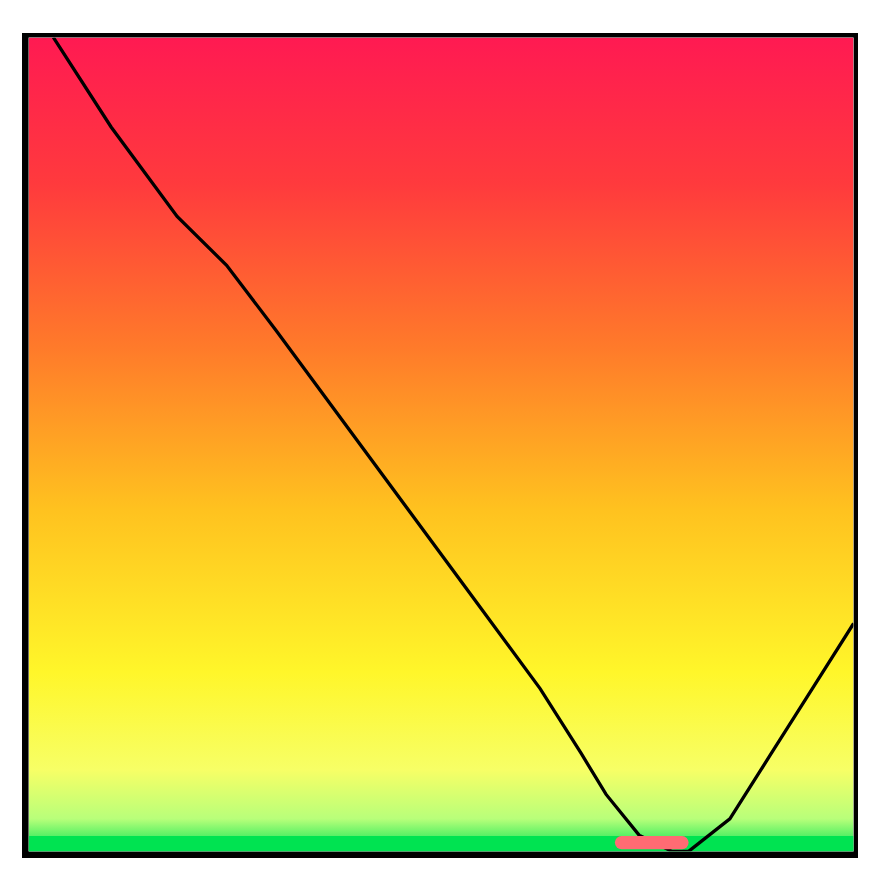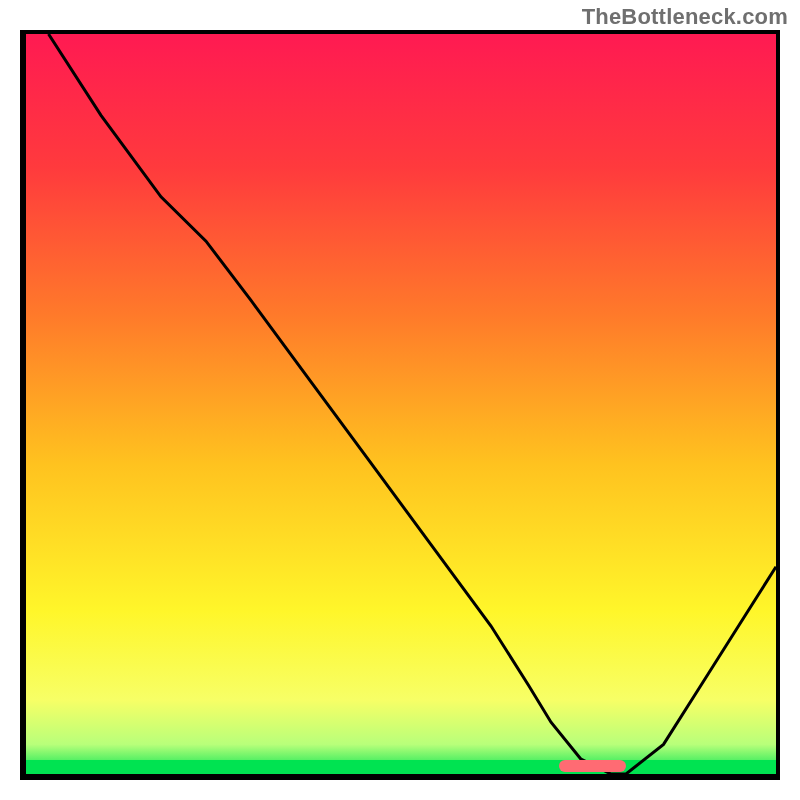--- a/index.html
+++ b/index.html
@@ -65,21 +65,20 @@
     height: 12px;
     background: #ff6b73;
     border-radius: 6px;
     z-index: 5;
   }
 </style>
 </head>
 <body>
 
 <div class="wrap">
-  <div class="watermark">TheBottleneck.com</div>
 
   <div class="plot-frame">
     <div class="plot-area">
 
       <svg class="gradient-layer" viewBox="0 0 100 100" preserveAspectRatio="none">
         <defs>
           <linearGradient id="bgGrad" x1="0" y1="0" x2="0" y2="1">
               <stop offset="0%" stop-color="#ff1a52"></stop>
               <stop offset="18%" stop-color="#ff3a3d"></stop>
               <stop offset="38%" stop-color="#ff7a2a"></stop>

